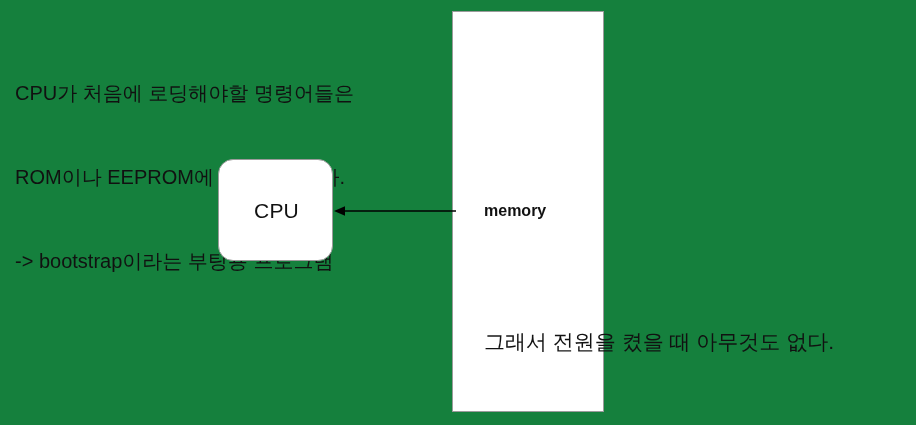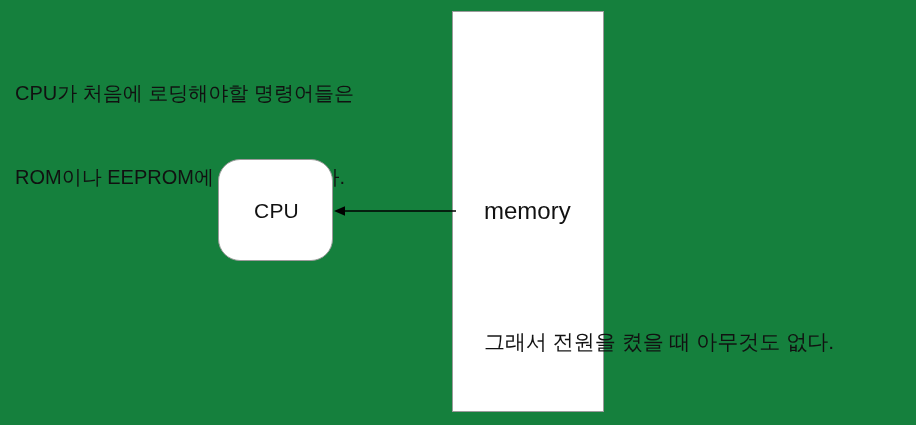--- a/index.html
+++ b/index.html
@@ -46,21 +46,21 @@
   }
 
   
   .cpu-box {
     position: absolute;
     left: 218px;
     top: 159px;
     width: 115px;
     height: 102px;
     border: 1px solid #9b9b9b;
-    border-radius: 22px;
+    border-radius: 15px;
     background: #ffffff;
     box-sizing: border-box;
   }
   .cpu-label {
     position: absolute;
     left: 0;
     top: 0;
     width: 115px;
     height: 102px;
     display: flex;
@@ -79,24 +79,25 @@
     width: 126px;
     height: 22px;
     overflow: visible;
   }
 
   
   .mem-title {
     position: absolute;
     left: 484px;
     top: 199px;
-    font-size: 24px;
+    font-size: 16px;
     line-height: 24px;
     color: #111111;
     white-space: nowrap;
+    font-weight: bold;
   }
   .mem-para-1 {
     position: absolute;
     left: 484px;
     top: 264px;
     font-size: 21px;
     line-height: 31px;
     color: #111111;
     white-space: pre;
   }
@@ -111,20 +112,21 @@
   }
 </style>
 </head>
 <body>
 
 <div id="canvas">
 
   <div class="note-block">
     <span class="note-line">CPU가 처음에 로딩해야할 명령어들은</span>
     <span class="note-line">ROM이나 EEPROM에 저장해놓는다.</span>
+    <span class="note-line">-&gt; bootstrap이라는 부팅용 프로그램</span>
   </div>
 
   <div class="memory-box"></div>
 
   <div class="cpu-box">
     <div class="cpu-label">CPU</div>
   </div>
 
   <svg class="arrow-svg" viewBox="0 0 126 22" width="126" height="22">
     <line x1="126" y1="11" x2="10" y2="11" stroke="#000000" stroke-width="1.4"></line>

